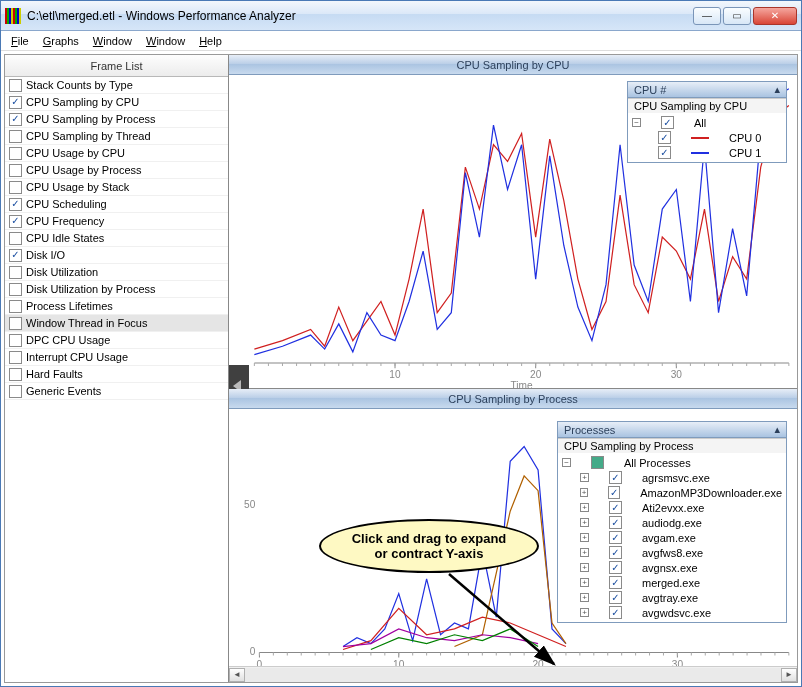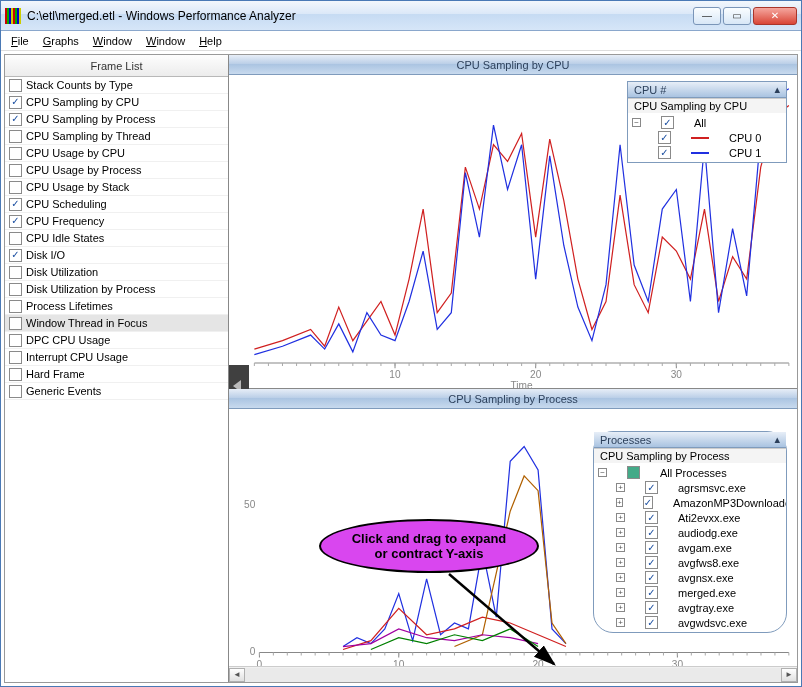--- a/index.html
+++ b/index.html
@@ -126,21 +126,21 @@
     border-right:8px solid #bbb;
   }
   
   .callout {
     position:absolute;
     pointer-events:none;
   }
   .callout-bubble {
     position:absolute;
     border:2px solid #000; border-radius:50%;
-    background:#d946ef;
+    background:#fef9c3;
     padding:10px 18px;
     font-size:13px; font-weight:bold;
     text-align:center;
     white-space:pre-line;
     width:220px;
   }
   .scrollbar-h {
     position:absolute; bottom:0; left:0; right:0; height:16px;
     background:#f0f0f0; border-top:1px solid #ccc;
     display:flex; align-items:center;
@@ -236,21 +236,21 @@
           <div class="fl-item">
             <span class="cb"></span>
             <span>DPC CPU Usage</span>
           </div>
           <div class="fl-item">
             <span class="cb"></span>
             <span>Interrupt CPU Usage</span>
           </div>
           <div class="fl-item">
             <span class="cb"></span>
-            <span>Hard Frame</span>
+            <span>Hard Faults</span>
           </div>
           <div class="fl-item">
             <span class="cb"></span>
             <span>Generic Events</span>
           </div>
         </div>
     </div>
     <div class="charts">
 
       <div class="chart-pane top">
@@ -393,21 +393,21 @@
               <line x1="483.3157894736842" x2="483.3157894736842" y1="240" y2="243" stroke="#aaa"></line>
               <line x1="497.0526315789474" x2="497.0526315789474" y1="240" y2="243" stroke="#aaa"></line>
               <line x1="510.7894736842105" x2="510.7894736842105" y1="240" y2="243" stroke="#aaa"></line>
               <line x1="524.5263157894736" x2="524.5263157894736" y1="240" y2="243" stroke="#aaa"></line>
               <line x1="538.2631578947369" x2="538.2631578947369" y1="240" y2="243" stroke="#aaa"></line>
               <line x1="552" x2="552" y1="240" y2="243" stroke="#aaa"></line>
               <text x="291" y="266" text-anchor="middle" class="axis-text">Time</text>
               <text x="26" y="243" text-anchor="end" class="axis-text">0</text>
               <text x="26" y="98" text-anchor="end" class="axis-text">50</text>
             </svg>
-          <div class="legend-box" style="right:10px; top:22px; width:194px;border-radius:20px;">
+          <div class="legend-box" style="right:10px; top:12px; width:230px;">
             <div class="legend-hdr">
                 <span>Processes</span>
                 <span>▴</span>
               </div>
             <div class="legend-tab">CPU Sampling by Process</div>
             <div class="legend-body" id="legend2">
                 <div class="tree-row">
                   <span class="tree-exp minus"></span>
                   <span class="cb" style="background:#4a8"></span>
                   <span>All Processes</span>

